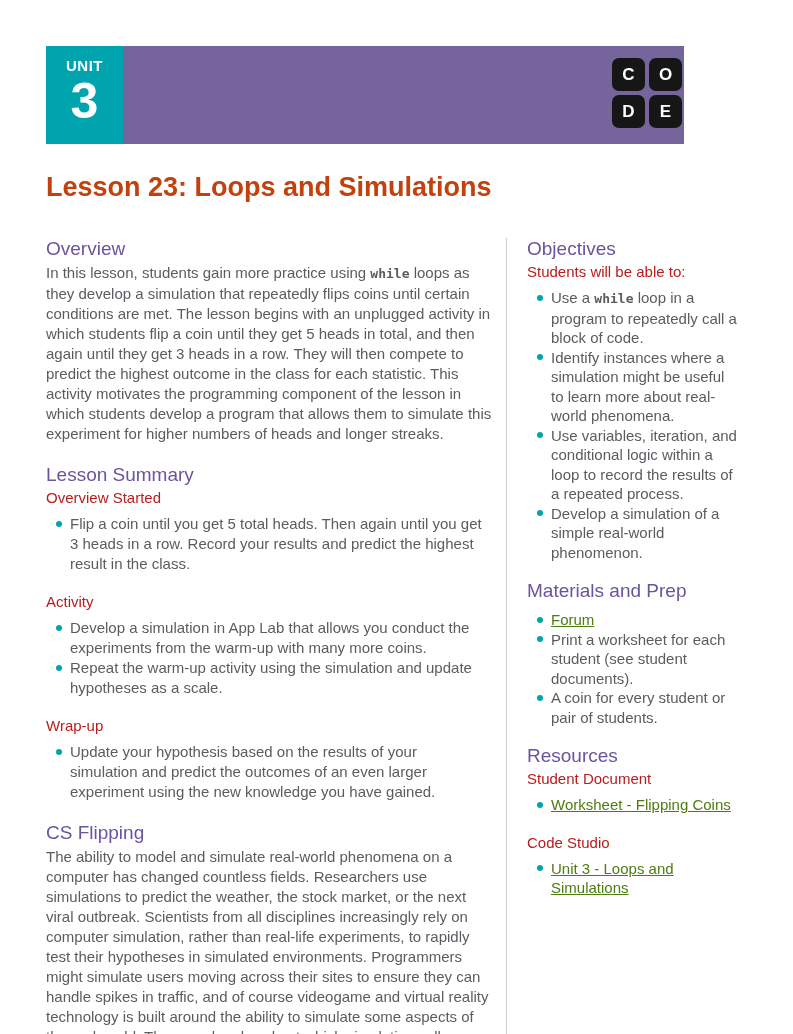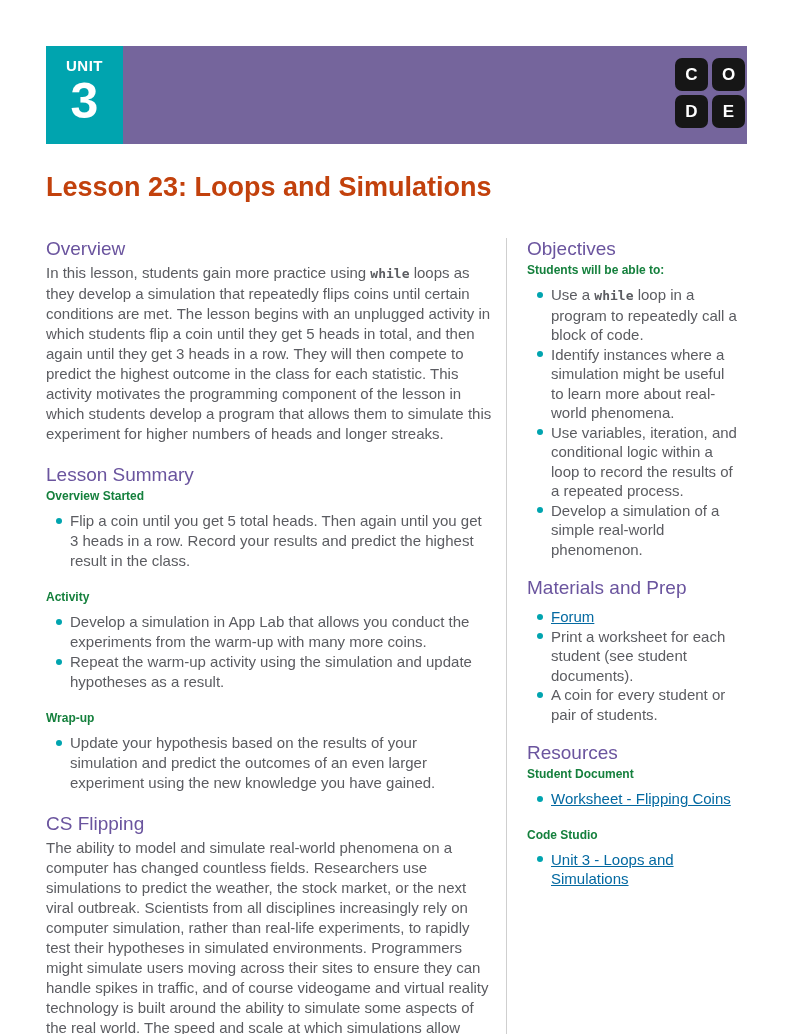--- a/index.html
+++ b/index.html
@@ -10,21 +10,21 @@
     height: 1034px;
     background: #ffffff;
     font-family: "Liberation Sans", sans-serif;
     overflow: hidden;
   }
 
   
   .topbar {
     position: absolute;
     left: 46px; top: 46px;
-    width: 701px; height: 98px;
+    width: 638px; height: 98px;
     background: #75659c;
   }
   .unit-badge {
     position: absolute;
     left: 0; top: 0;
     width: 77px; height: 98px;
     background: #00a4af;
     color: #ffffff;
     display: flex;
     flex-direction: column;
@@ -83,23 +83,23 @@
   .divider   { width: 1px; background: #cfcfcf; margin-left: 14px; }
   .col-right { width: 219px; margin-left: 20px; }
 
   h2 {
     font-size: 19px;
     font-weight: normal;
     color: #6a549e;
     margin: 0 0 3px 0;
   }
   h3 {
-    font-size: 12px;
-    font-weight: bold;
-    color: #15803d;
+    font-size: 15px;
+    font-weight: normal;
+    color: #b91c1c;
     margin: 19px 0 2px 0;
   }
   h3.first { margin-top: 2px; }
   p {
     font-size: 15px;
     line-height: 20px;
     color: #5b5c61;
     margin: 0;
   }
   .sec { margin-top: 20px; }
@@ -123,21 +123,21 @@
   }
   .col-right li { line-height: 19.5px; }
   .col-right li::before { top: 6.5px; }
 
   .inline-code {
     font-family: "DejaVu Sans Mono", monospace;
     font-weight: bold;
     font-size: 13px;
   }
   a.link {
-    color: #0369a1;
+    color: #4d7c0f;
     cursor: pointer;
   }
 </style>
 </head>
 <body>
 
 <div class="page">
 
   <header class="topbar">
     <div class="unit-badge">
@@ -167,21 +167,21 @@
         <h2>Lesson Summary</h2>
 
         <h3 class="first">Overview Started</h3>
         <ul>
           <li><span>Flip a coin until you get 5 total heads. Then again until you get 3 heads in a row. Record your results and predict the highest result in the class.</span></li>
         </ul>
 
         <h3>Activity</h3>
         <ul>
           <li><span>Develop a simulation in App Lab that allows you conduct the experiments from the warm-up with many more coins.</span></li>
-          <li><span>Repeat the warm-up activity using the simulation and update hypotheses as a result.</span></li>
+          <li><span>Repeat the warm-up activity using the simulation and update hypotheses as a scale.</span></li>
         </ul>
 
         <h3>Wrap-up</h3>
         <ul>
           <li><span>Update your hypothesis based on the results of your simulation and predict the outcomes of an even larger experiment using the new knowledge you have gained.</span></li>
         </ul>
       </section>
 
       <section class="sec">
         <h2>CS Flipping</h2>

